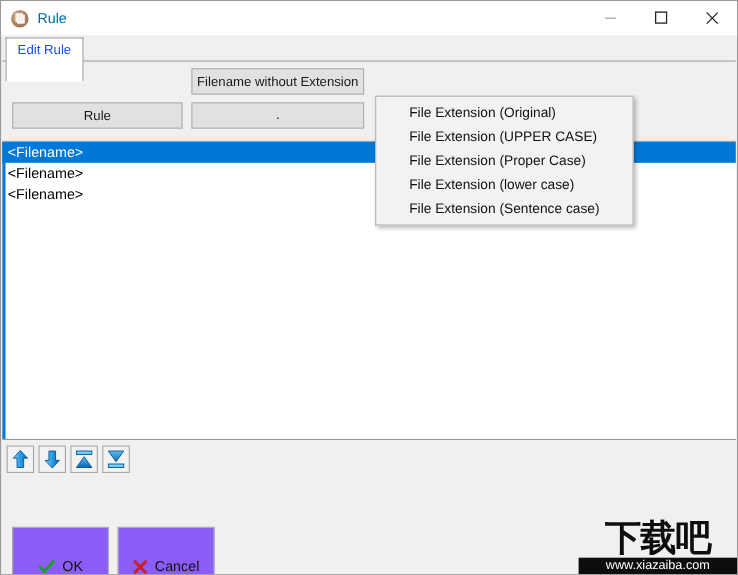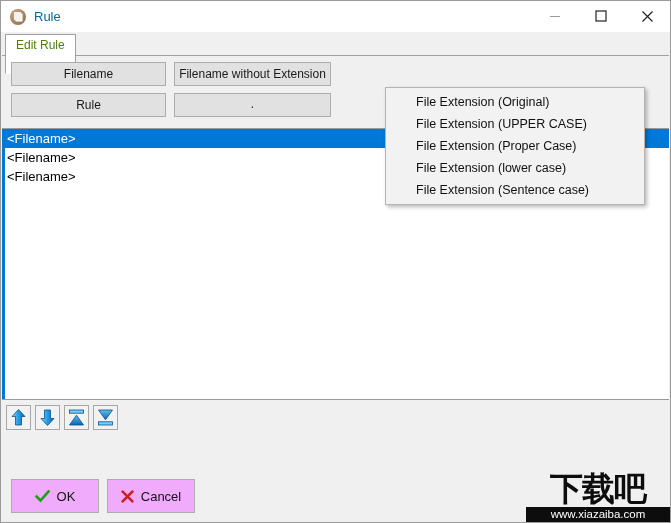--- a/index.html
+++ b/index.html
@@ -65,21 +65,21 @@
     border-bottom: 1px solid #a0a0a0;
   }
   #tab-edit-rule {
     position: absolute; left: 3px; top: 2px;
     height: 40px;
     padding: 0 10px;
     background: #ffffff;
     border: 1px solid #a0a0a0;
     border-bottom: 1px solid #ffffff;
     font-size: 12px;
-    color: #4d7c0f;
+    color: #1d4ed8;
     line-height: 21px;
     white-space: nowrap;
   }
 
   
   .tokbtn {
     position: absolute;
     background: #e1e1e1;
     border: 1px solid #adadad;
     font-size: 12px;
@@ -97,27 +97,26 @@
     border: 1px dotted #3c3c3c;
     pointer-events: none;
   }
   #btn-text                { left: 10px;  top: 92px;  width: 155px; }
   #btn-separator           { left: 173px; top: 92px;  width: 157px; }
   #btn-separator .sep-glyph{ font-size: 12px; line-height: 10px; display: block; margin-top: -3px; }
 
   
   #dropdown {
     position: absolute; left: 340px; top: 86px;
-    width: 260px;
+    width: 235px;
     background: #f2f2f2;
     border: 1px solid #b4b4b4;
     box-shadow: 2px 2px 4px rgba(0,0,0,0.28);
     padding: 3px 0 3px 0;
     z-index: 40;
-    margin-left: 44px;
   }
   .menuitem {
     height: 22px;
     line-height: 22px;
     padding-left: 30px;
     font-size: 12.5px;
     color: #111111;
     white-space: nowrap;
   }
 
@@ -181,24 +180,24 @@
     font-size: 14px; color: #141414; margin-right: 7px;
   }
   #rule-value {
     font-size: 14.5px; font-weight: bold; color: #000000;
     white-space: nowrap;
   }
 
   
   .actionbtn {
     position: absolute;
-    height: 34px;
-    background: #f0abfc;
+    height: 44px;
+    background: #8b5cf6;
     border: 1px solid #adadad;
-    display: flex; align-items: center; justify-content: center;
+    display: flex; align-items: flex-end; justify-content: center;
     gap: 7px;
     font-size: 13px;
     color: #121212;
     white-space: nowrap;
   }
   #btn-ok     { left: 10px;  top: 478px; width: 88px; }
   #btn-cancel { left: 106px; top: 478px; width: 88px; }
 
   
   #watermark {
@@ -255,23 +254,20 @@
       </svg>
     </div>
   </div>
 
   <div id="tabstrip">
     <div id="tab-edit-rule">
       <span>Edit Rule</span>
     </div>
   </div>
 
-  <div class="tokbtn" id="btn-filename">
-    <span>Filename</span>
-  </div>
 
   <div class="tokbtn" id="btn-filename-no-ext">
     <span>Filename without Extension</span>
   </div>
 
 
   <div class="tokbtn" id="btn-text">
     <span>Rule</span>
   </div>
 

